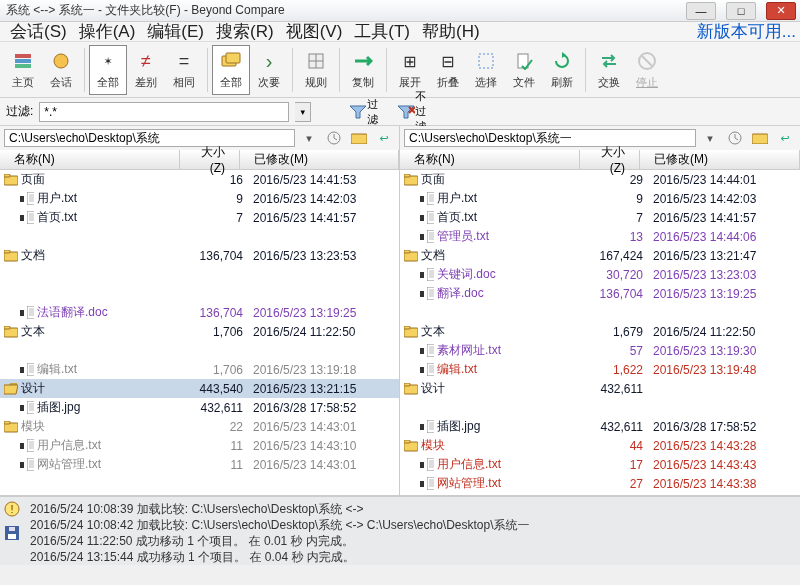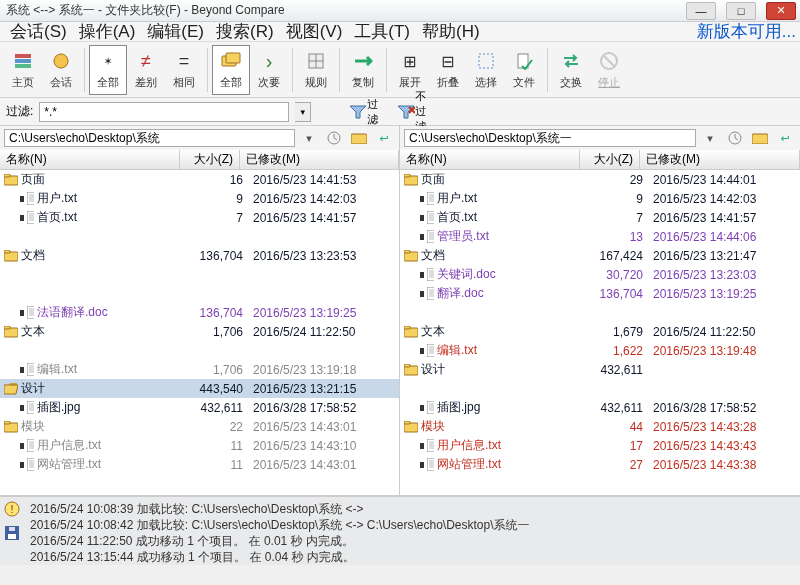--- a/index.html
+++ b/index.html
@@ -25,21 +25,21 @@
 .filterbar .dd { width: 16px; height: 20px; border: 1px solid #aaa; border-left: 0; background: #eee; display:flex; align-items:center; justify-content:center; font-size:9px; }
 .filterbar .fbtn { width: 36px; height: 26px; display: flex; flex-direction: row; align-items: center; justify-content: center; font-size: 11px; margin-left: 6px; }
 .pathbar { height: 24px; display: flex; border-bottom: 1px solid #d0d0d0; }
 .pathbar .pane, .cols .pane, .tree .pane { width: 50%; }
 .pathbar .pane:first-child, .cols .pane:first-child, .tree .pane:first-child { border-right: 1px solid #ccc; }
 .pathbar .pane { display: flex; align-items: center; padding: 0 4px; background: #f4f4f4; height: 24px; }
 .pathbar input { flex: 1; height: 18px; border: 1px solid #aaa; padding: 0 4px; font-size: 12px; }
 .pathbar .ib { width: 22px; height: 18px; margin-left: 3px; display:flex; align-items:center; justify-content:center; font-size:11px; color:#555; }
 .cols { height: 20px; display: flex; background: linear-gradient(#fff,#e5e5e5); border-bottom: 1px solid #ccc; font-size: 12px; }
 .cols .pane { display: flex; }
-.cols .col { padding: 2px 6px; border-right: 1px solid #ccc; display:flex; align-items:center; }
+.cols .col { padding: 2px 14px; border-right: 1px solid #ccc; display:flex; align-items:center; }
 .cols .c1 { width: 180px; } .cols .c2 { width: 60px; text-align:right; justify-content:flex-end; } .cols .c3 { flex:1; }
 .tree { height: 325px; display: flex; background: #fff; overflow: hidden; }
 .tree .pane { overflow: auto; }
 .row { height: 19px; display: flex; align-items: center; font-size: 12px; padding-left: 4px; color: #0f172a; }
 .row.highlight { background: #c8d8e8; }
 .row .ind { display:inline-block; }
 .row .fico { width: 14px; margin-right: 3px; display:inline-flex; align-items:center; justify-content:center; }
 .row .nm { width: 170px; overflow: hidden; white-space: nowrap; text-overflow: ellipsis; }
 .row .sz { width: 58px; text-align: right; padding-right: 6px; }
 .row .dt { flex: 1; padding-left: 4px; }
@@ -158,20 +158,29 @@
     </div>
   <div class="btn">
       <span class="ic">
         <svg width="18" height="18">
           <rect x="3" y="2" width="10" height="14" fill="#fff" stroke="#888"></rect>
           <path d="M7 14 L10 17 L17 8" fill="none" stroke="#2a6" stroke-width="2"></path>
         </svg>
       </span>
       <span>文件</span>
     </div>
+  <div class="btn">
+      <span class="ic">
+        <svg width="18" height="18">
+          <path d="M9 3 A6 6 0 1 1 3 9" fill="none" stroke="#2a6" stroke-width="2"></path>
+          <path d="M9 0 L9 6 L13 3 Z" fill="#2a6"></path>
+        </svg>
+      </span>
+      <span>刷新</span>
+    </div>
   <div class="sep"></div>
   <div class="btn">
       <span class="ic">
         <svg width="20" height="18">
           <path d="M3 6 L15 6 M12 3 L15 6 L12 9" fill="none" stroke="#3a7" stroke-width="2"></path>
           <path d="M17 12 L5 12 M8 9 L5 12 L8 15" fill="none" stroke="#3a7" stroke-width="2"></path>
         </svg>
       </span>
       <span>交换</span>
     </div>
@@ -512,20 +521,33 @@
         <span class="fico">
           <svg width="14" height="12">
             <rect x="0" y="2" width="14" height="9" rx="1" fill="#f5d260" stroke="#a07020"></rect>
             <rect x="0" y="0" width="6" height="3" rx="1" fill="#f5d260" stroke="#a07020"></rect>
           </svg>
         </span>
         <span class="nm" style="width:170px">文本</span>
         <span class="sz">1,679</span>
         <span class="dt">2016/5/24 11:22:50</span>
       </div>
+      <div class="row purple">
+        <span class="ind" style="width:16px"></span>
+        <span class="fico">
+          <span style="display:inline-block;width:6px;height:6px;background:#333;margin-right:3px;"></span>
+          <svg width="11" height="13">
+            <rect x="0" y="0" width="11" height="13" fill="#fff" stroke="#888"></rect>
+            <path d="M2 3 L9 3 M2 5 L9 5 M2 7 L9 7 M2 9 L7 9" stroke="#bbb"></path>
+          </svg>
+        </span>
+        <span class="nm" style="width:154px">素材网址.txt</span>
+        <span class="sz">57</span>
+        <span class="dt">2016/5/23 13:19:30</span>
+      </div>
       <div class="row red">
         <span class="ind" style="width:16px"></span>
         <span class="fico">
           <span style="display:inline-block;width:6px;height:6px;background:#333;margin-right:3px;"></span>
           <svg width="11" height="13">
             <rect x="0" y="0" width="11" height="13" fill="#fff" stroke="#888"></rect>
             <path d="M2 3 L9 3 M2 5 L9 5 M2 7 L9 7 M2 9 L7 9" stroke="#bbb"></path>
           </svg>
         </span>
         <span class="nm" style="width:154px">编辑.txt</span>

